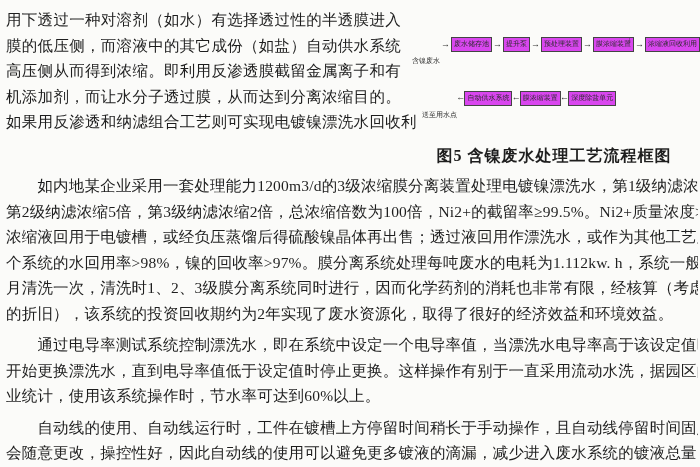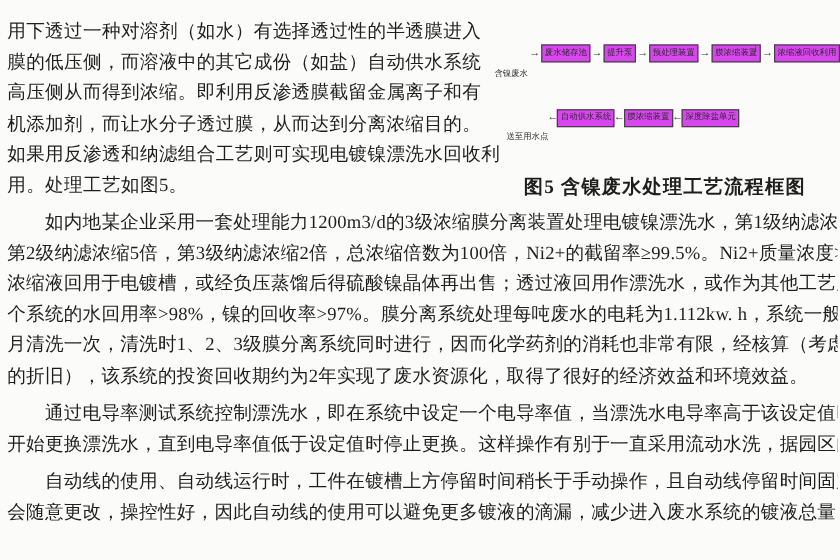--- a/index.html
+++ b/index.html
@@ -5,21 +5,21 @@
   html,body{margin:0;padding:0;}
   body{
     width:700px;height:467px;
     background:#fbfbf9;
     font-family:"Liberation Serif","DejaVu Serif",serif;
     color:#1e1e1e;
     overflow:hidden;
     position:relative;
   }
   .page{padding:7px 4px 0 6px;}
-  .top{display:flex;align-items:flex-end;}
+  .top{display:flex;}
   .intro{
     width:398px;flex:0 0 398px;
     font-size:15.5px;line-height:25.5px;
     letter-spacing:0.3px;
   }
   .line{white-space:nowrap;}
   .figure{
     flex:1;position:relative;
     padding:14px 2px 0 8px;
   }
@@ -65,21 +65,20 @@
 <div class="page">
 
   <div class="top">
 
     <div class="intro">
         <div class="line">用下透过一种对溶剂（如水）有选择透过性的半透膜进入</div>
         <div class="line">膜的低压侧，而溶液中的其它成份（如盐）自动供水系统</div>
         <div class="line">高压侧从而得到浓缩。即利用反渗透膜截留金属离子和有</div>
         <div class="line">机添加剂，而让水分子透过膜，从而达到分离浓缩目的。</div>
         <div class="line">如果用反渗透和纳滤组合工艺则可实现电镀镍漂洗水回收利</div>
-        <div class="line">用。处理工艺如图5。</div>
       </div>
 
     <div class="figure">
       <div class="flowchart">
         <div>
             <div class="flow-row">
               <span class="flow-label">含镍废水</span>
               <span class="flow-arrow">→</span>
               <span class="flow-box">废水储存池</span>
               <span class="flow-arrow">→</span>
@@ -112,19 +111,20 @@
       <div class="line">　　如内地某企业采用一套处理能力1200m3/d的3级浓缩膜分离装置处理电镀镍漂洗水，第1级纳滤浓缩10倍，</div>
       <div class="line">第2级纳滤浓缩5倍，第3级纳滤浓缩2倍，总浓缩倍数为100倍，Ni2+的截留率≥99.5%。Ni2+质量浓度&gt;20g/L，</div>
       <div class="line">浓缩液回用于电镀槽，或经负压蒸馏后得硫酸镍晶体再出售；透过液回用作漂洗水，或作为其他工艺用水。整</div>
       <div class="line">个系统的水回用率&gt;98%，镍的回收率&gt;97%。膜分离系统处理每吨废水的电耗为1.112kw. h，系统一般3～6个</div>
       <div class="line">月清洗一次，清洗时1、2、3级膜分离系统同时进行，因而化学药剂的消耗也非常有限，经核算（考虑膜元件</div>
       <div class="line">的折旧），该系统的投资回收期约为2年实现了废水资源化，取得了很好的经济效益和环境效益。</div>
     </div>
   <div class="para">
       <div class="line">　　通过电导率测试系统控制漂洗水，即在系统中设定一个电导率值，当漂洗水电导率高于该设定值时系统</div>
       <div class="line">开始更换漂洗水，直到电导率值低于设定值时停止更换。这样操作有别于一直采用流动水洗，据园区的电镀企</div>
+      <div class="line">业统计，使用该系统操作时，节水率可达到60%以上。</div>
     </div>
   <div class="para">
       <div class="line">　　自动线的使用、自动线运行时，工件在镀槽上方停留时间稍长于手动操作，且自动线停留时间固定，不</div>
       <div class="line">会随意更改，操控性好，因此自动线的使用可以避免更多镀液的滴漏，减少进入废水系统的镀液总量。</div>
     </div>
 
 </div>
 
 </body></html>

